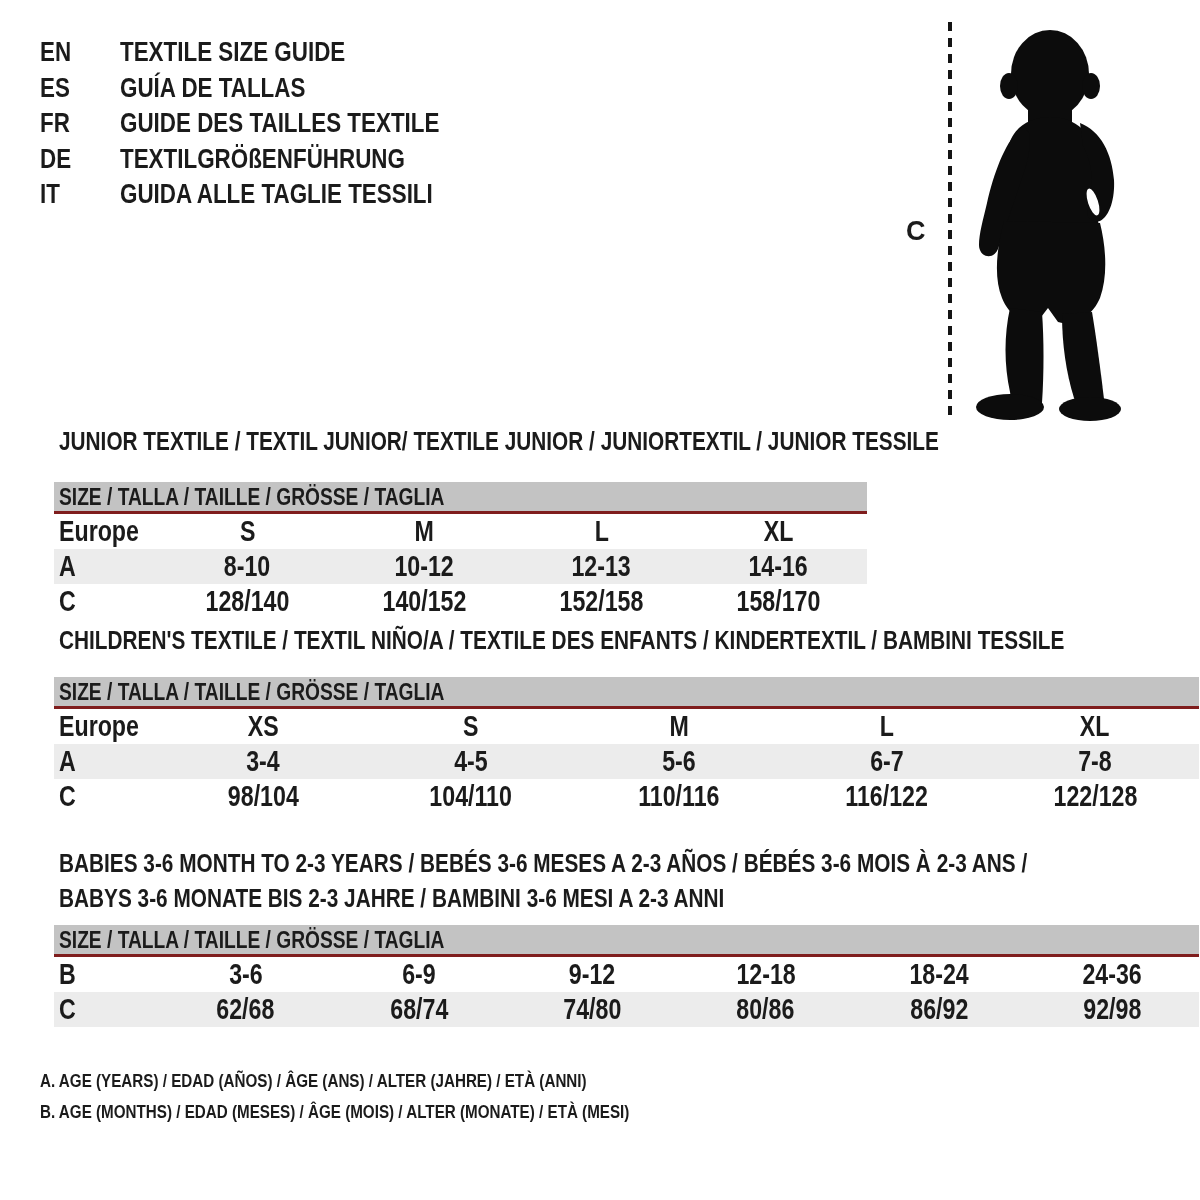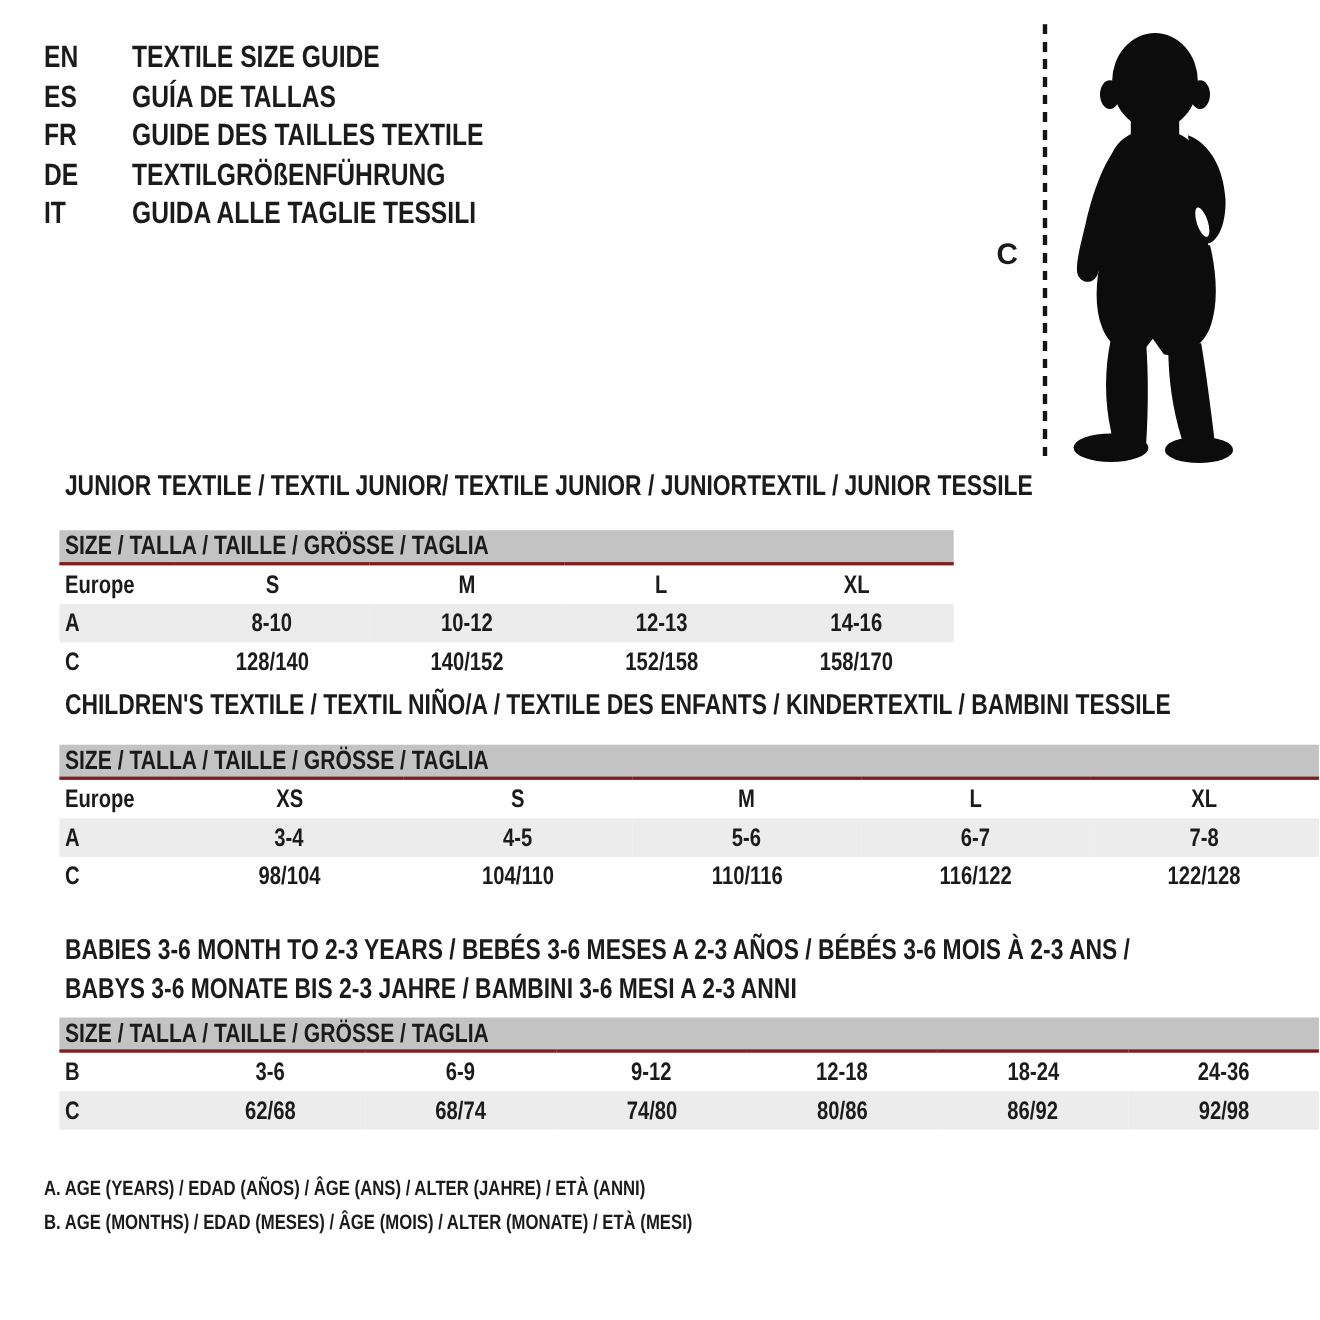--- a/index.html
+++ b/index.html
@@ -41,21 +41,21 @@
   .s2 .size-table { margin-top:23px; }
   .s3 .size-table { margin-top:9px; }
 
   .size-table { width:100%; border-collapse:collapse; table-layout:fixed; }
   .size-table td { padding:0; vertical-align:middle; }
   .col-label { width:105px; }
   .bar-row td {
     height:29px; background:#c3c3c3; font-size:24px;
     border-bottom:3px solid #7f1d1d; padding-left:5px;
   }
-  .data-row td { height:35px; font-size:23px; text-align:center; }
+  .data-row td { height:35px; font-size:29px; text-align:center; }
   .data-row td.lbl { text-align:left; padding-left:5px; }
   .alt td { background:#ececec; }
 
   
   .legend { position:absolute; top:1066px; left:40px; }
   .legend div { line-height:30.5px; font-size:19px; }
 </style>
 </head>
 <body>
 

